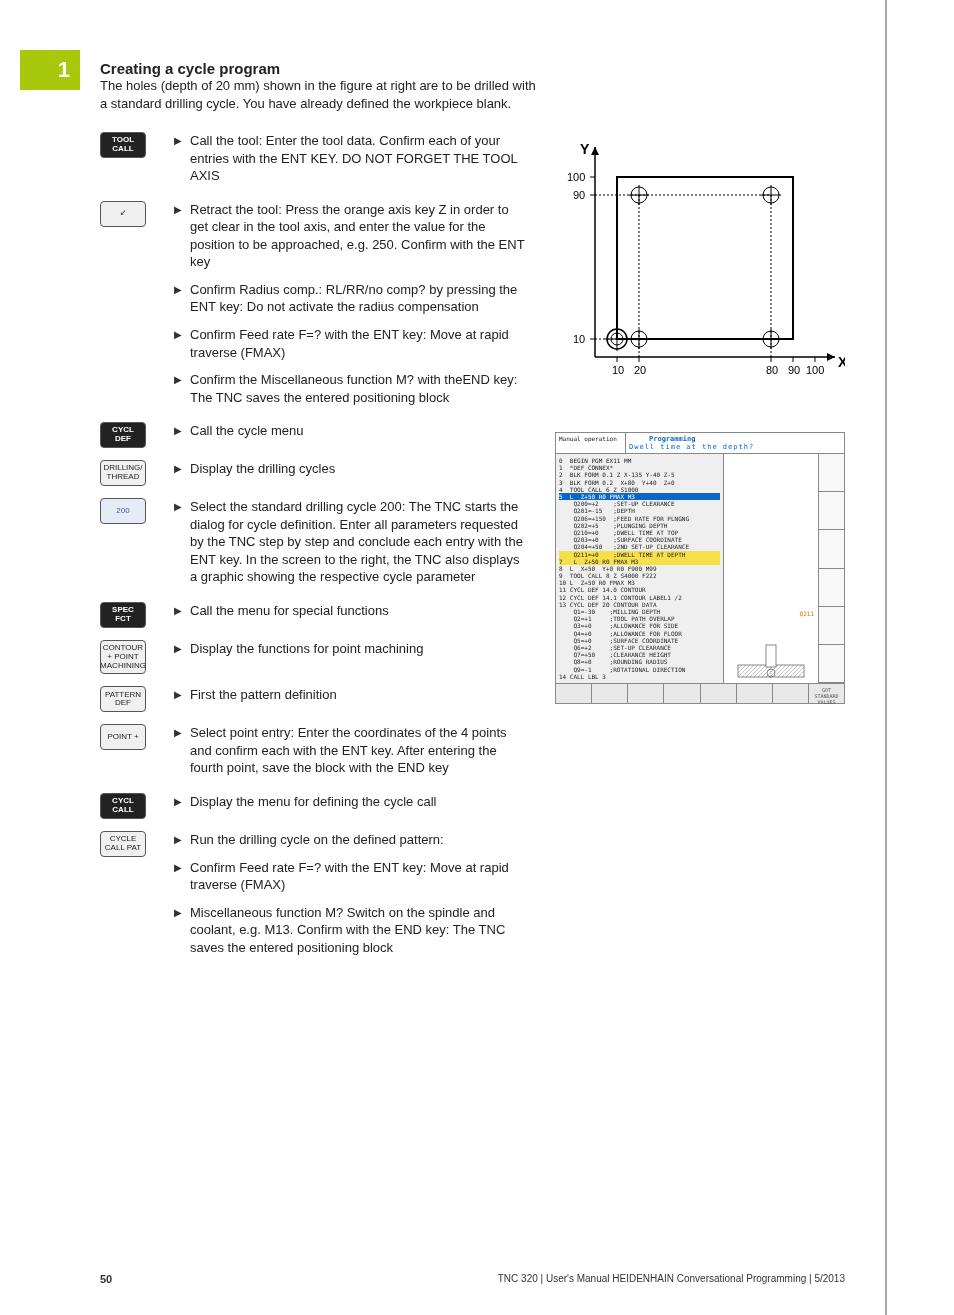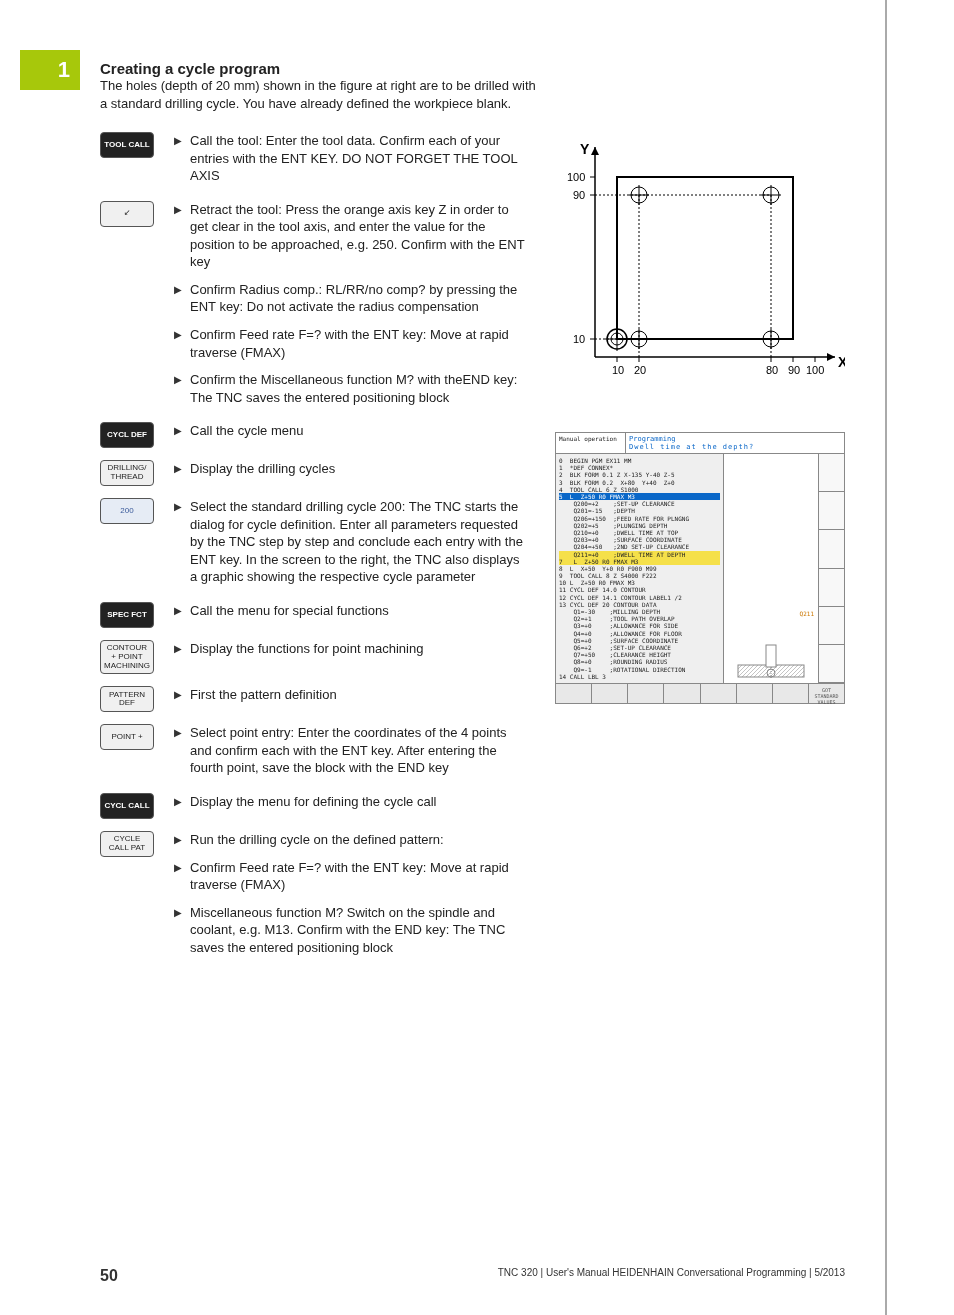--- a/index.html
+++ b/index.html
@@ -40,21 +40,21 @@
   .h2 { font-size: 18px; font-weight: bold; color: #8aa80d; }
   .h2 .num { display: inline-block; width: 50px; }
   .section-title { font-size: 15px; font-weight: bold; }
   .intro { font-size: 13px; line-height: 1.35; margin-bottom: 20px; max-width: 440px; }
   .columns { display: flex; gap: 30px; }
   .leftcol { width: 440px; }
   .rightcol { width: 290px; }
   .step { display: flex; gap: 14px; margin-bottom: 6px; align-items: flex-start; }
   .iconcol { width: 60px; flex: 0 0 60px; }
   .icon-box {
-    width: 54px; min-height: 26px;
+    width: 46px; min-height: 26px;
     border: 1px solid #555; border-radius: 4px;
     background: #f0f0f0;
     font-size: 8px; text-align: center;
     display: flex; align-items: center; justify-content: center;
     padding: 3px; line-height: 1.1;
     margin-bottom: 6px;
   }
   .icon-box.dark { background: #222; color: #fff; font-weight: bold; }
   .icon-box.blue { background: #e6ecf5; color: #3a5a9a; }
   .bullets { flex: 1; }
@@ -74,40 +74,40 @@
     margin-top: 40px;
     width: 290px;
     border: 1px solid #888;
     font-family: monospace;
     font-size: 6px;
     background: #efefef;
   }
   .scr-hdr { display: flex; }
   .scr-mode { width: 70px; padding: 2px 3px; border-right: 1px solid #888; border-bottom:1px solid #888; background:#fff; }
   .scr-title { flex:1; padding: 2px 3px; border-bottom:1px solid #888; background:#fff; }
-  .scr-title .t1 { color: #0a67c8; font-weight: normal; font-size: 7px; }
+  .scr-title .t1 { color: #0a67c8; font-weight: bold; font-size: 7px; margin-left: 20px; }
   .scr-title .t2 { color: #0a67c8; font-size: 7px; letter-spacing: 1px; }
   .scr-body { display: flex; }
   .scr-code { flex: 1; padding: 3px; background: #efefef; line-height: 1.2; white-space: pre; overflow:hidden; }
   .scr-side { width: 26px; border-left:1px solid #888; display:flex; flex-direction:column; }
   .scr-side div { flex:1; border-bottom:1px solid #888; background:#f8f8f8; }
   .scr-graphic { width: 95px; border-left: 1px solid #888; background:#fff; display:flex; flex-direction:column; align-items:center; justify-content:flex-end; padding:4px; }
   .scr-label { color:#c70; font-size:6px; margin-bottom:26px; align-self:flex-end; }
   .scr-footer { display:flex; border-top:1px solid #888; height:20px; }
   .scr-footer div { flex:1; border-right:1px solid #888; background:#e8e8e8; }
   .scr-footer div:last-child { border-right:none; font-size:5px; color:#555; text-align:center; padding-top:3px; }
   .hl-blue { background:#0a67c8; color:#fff; }
   .hl-yel  { background:#f5e04a; }
   .footer {
     position: absolute;
     bottom: 30px; left: 100px; right: 40px;
     font-size: 10px; color: #333;
     display: flex; justify-content: space-between;
   }
-  .footer .pg { font-weight: bold; font-size: 16px; }
+  .footer .pg { font-weight: bold; font-size: 11px; }
 </style>
 </head>
 <body>
 
 <div class="rule-right"></div>
 
 <div class="page">
 
   <div class="chapter-tab">1</div>
 

